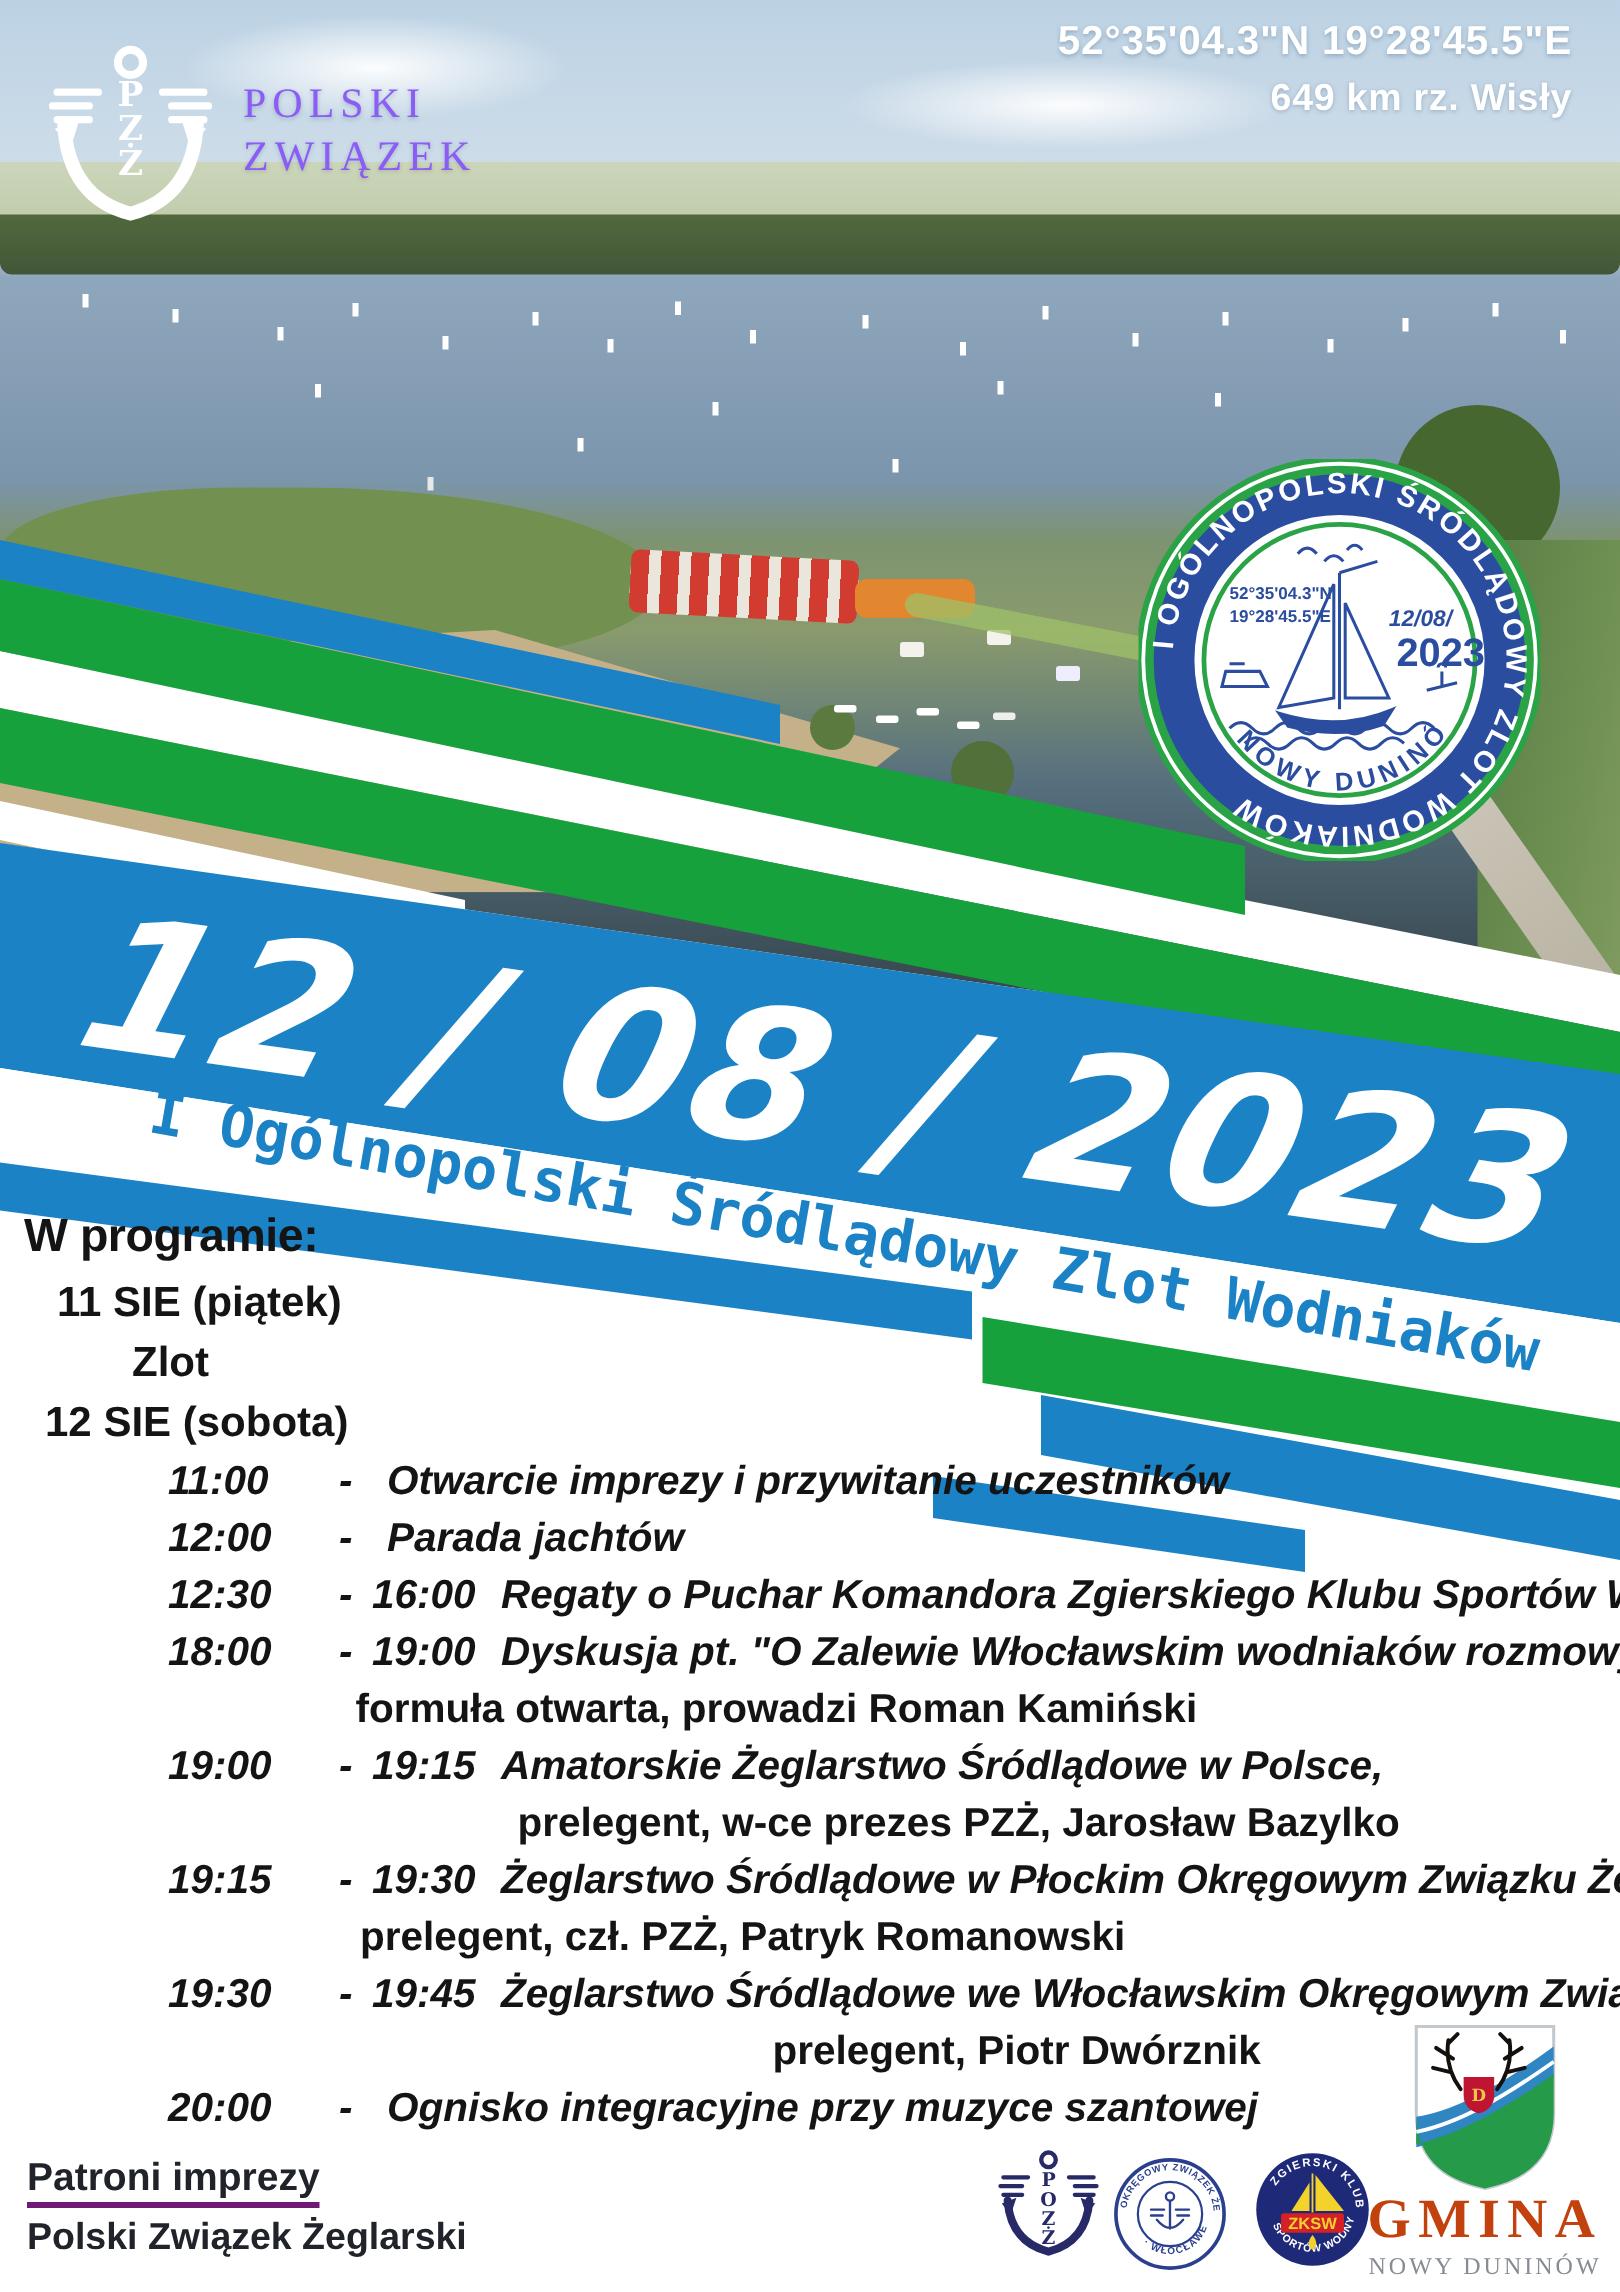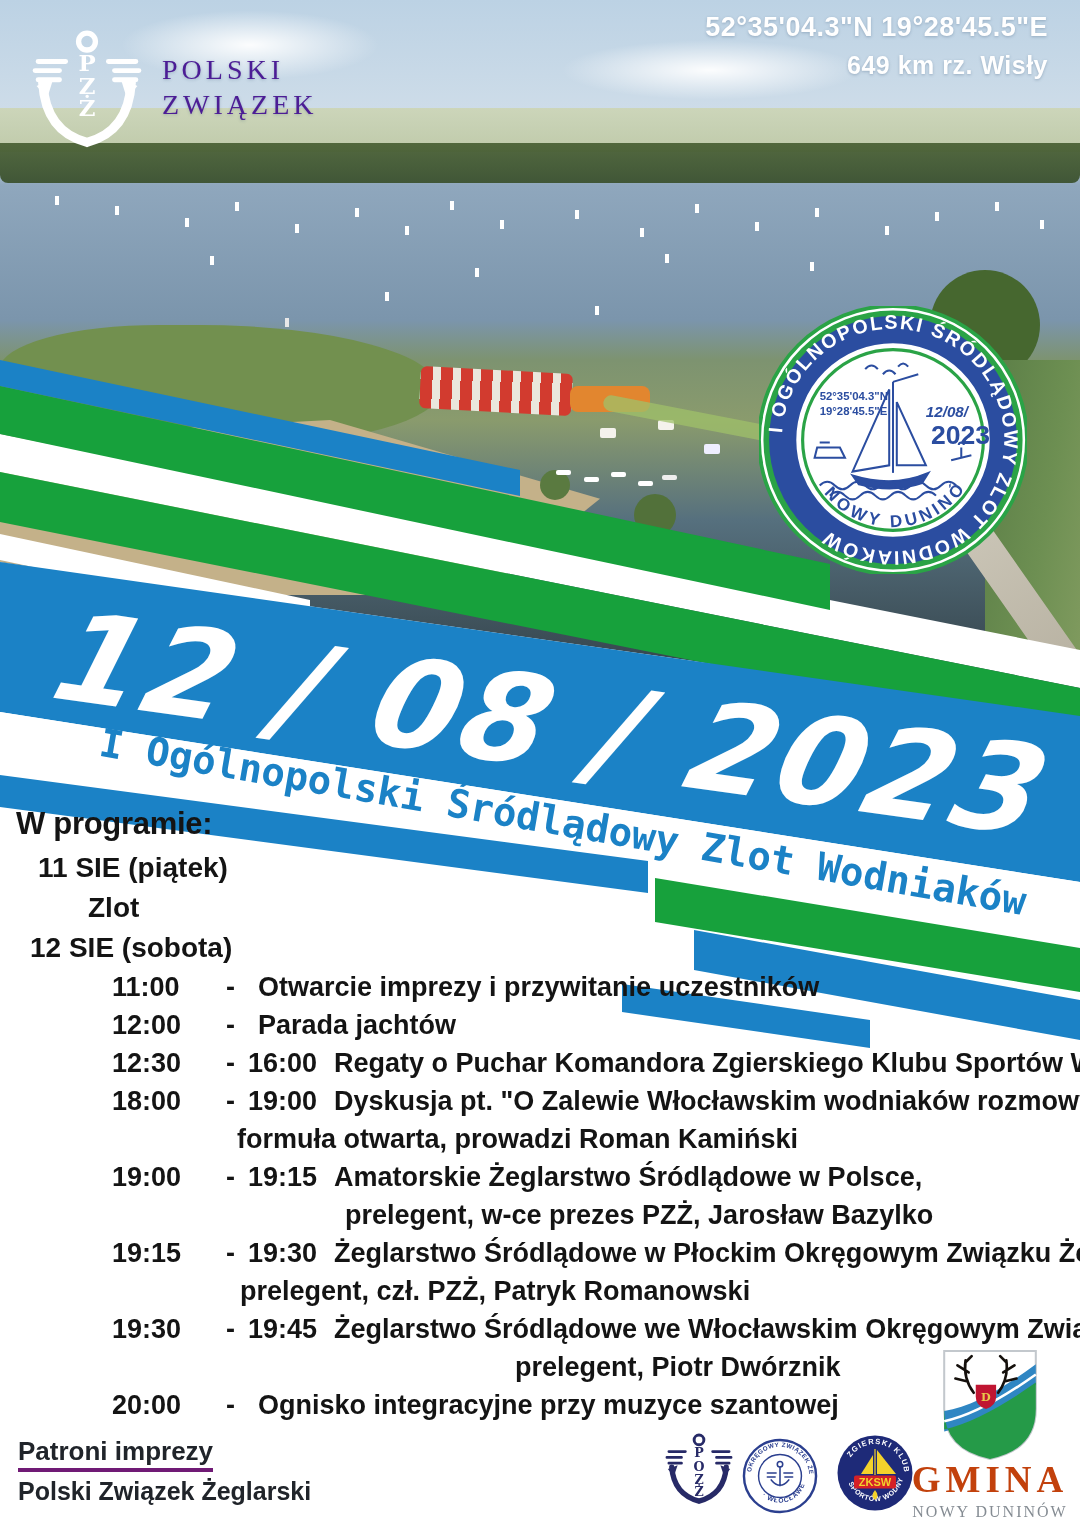--- a/index.html
+++ b/index.html
@@ -31,40 +31,40 @@
   .algae{position:absolute;left:600px;top:430px;width:380px;height:16px;background:#9fc069;opacity:.75;transform:rotate(11deg);border-radius:8px;}
   .marina{position:absolute;left:556px;top:470px;width:15px;height:5px;background:#fff;border-radius:2px;
           box-shadow:28px 7px 0 #fff,55px 2px 0 #fff,82px 11px 0 #fff,106px 5px 0 #eee;}
   .rland{position:absolute;left:985px;top:360px;width:95px;height:290px;background:linear-gradient(100deg,#5a7d46,#6d8f52 60%,#7f9a5e);}
   .ramp{position:absolute;left:990px;top:470px;width:34px;height:220px;background:linear-gradient(#cfcabc,#b8b2a2);transform:rotate(-35deg);border-radius:4px;}
 
   
   .coords{position:absolute;right:32px;top:12px;text-align:right;color:#fff;font-weight:bold;
           font-size:27px;letter-spacing:.5px;text-shadow:0 1px 3px rgba(60,90,120,.35);}
   .coords .river{font-size:25px;margin-top:8px;}
-  .orgtext{position:absolute;left:162px;top:52px;color:#4c1d95;font-family:"Liberation Serif",serif;
+  .orgtext{position:absolute;left:162px;top:52px;color:#8b5cf6;font-family:"Liberation Serif",serif;
            font-size:28px;line-height:35px;letter-spacing:4px;text-shadow:0 1px 3px rgba(60,90,120,.3);}
 
   
   .stripes{position:absolute;left:0;top:0;pointer-events:none;}
 
   
   .bigdate{position:absolute;left:70px;top:584px;width:1010px;transform:rotate(8deg);transform-origin:left top;
            color:#fff;font-family:"DejaVu Sans",sans-serif;font-weight:800;font-style:italic;
            font-size:124px;letter-spacing:3px;white-space:nowrap;}
   .bigdate span{display:inline-block;transform:skewX(-8deg);}
   .evtitle{position:absolute;left:104px;top:720px;width:960px;transform:rotate(9.8deg);transform-origin:left top;
            color:#1b82c6;font-family:"DejaVu Sans Mono",monospace;font-weight:bold;
            font-size:39px;white-space:nowrap;letter-spacing:0px;}
 
   
   .program{position:absolute;left:0;top:0;width:1080px;color:#141414;}
   .ph{position:absolute;left:16px;font-size:31px;font-weight:bold;letter-spacing:-.3px;}
   .pday{position:absolute;font-size:28px;font-weight:bold;}
-  .pi{position:absolute;left:0;width:1080px;height:36px;font-size:27px;font-weight:bold;white-space:nowrap;}
+  .pi{position:absolute;left:0;width:1080px;height:36px;font-size:27px;font-weight:bold;white-space:nowrap;font-style:italic;}
   .pi .t{position:absolute;left:112px;}
   .pi .d{position:absolute;left:226px;}
   .pi .t2{position:absolute;left:248px;}
   .pi .tx{position:absolute;left:334px;}
   .pi.single .tx{left:258px;}
   .pcont{position:absolute;font-size:27px;font-weight:bold;white-space:nowrap;}
 
   
   .patrons{position:absolute;left:18px;top:1436px;color:#20242a;}
   .patrons .hd{font-size:26px;font-weight:bold;border-bottom:4px solid #701a75;display:inline-block;padding-bottom:1px;}

